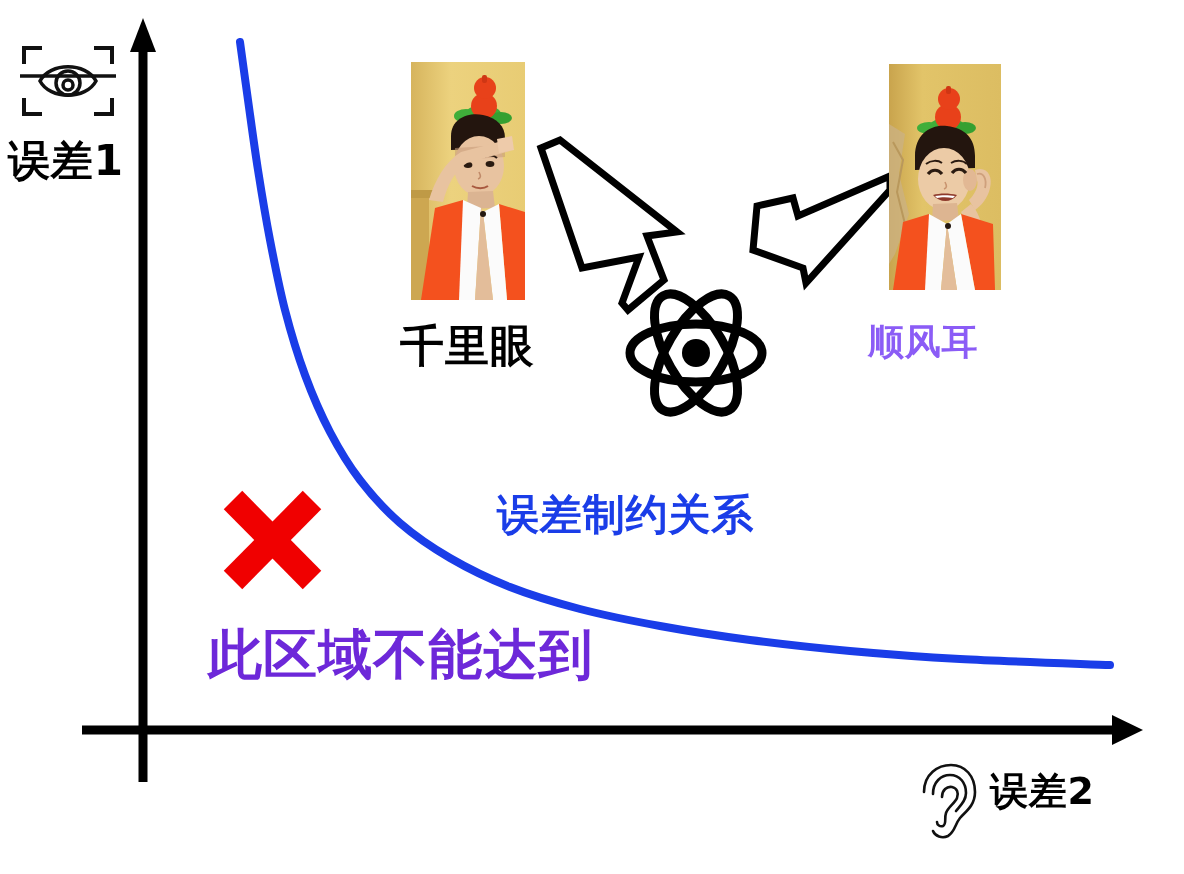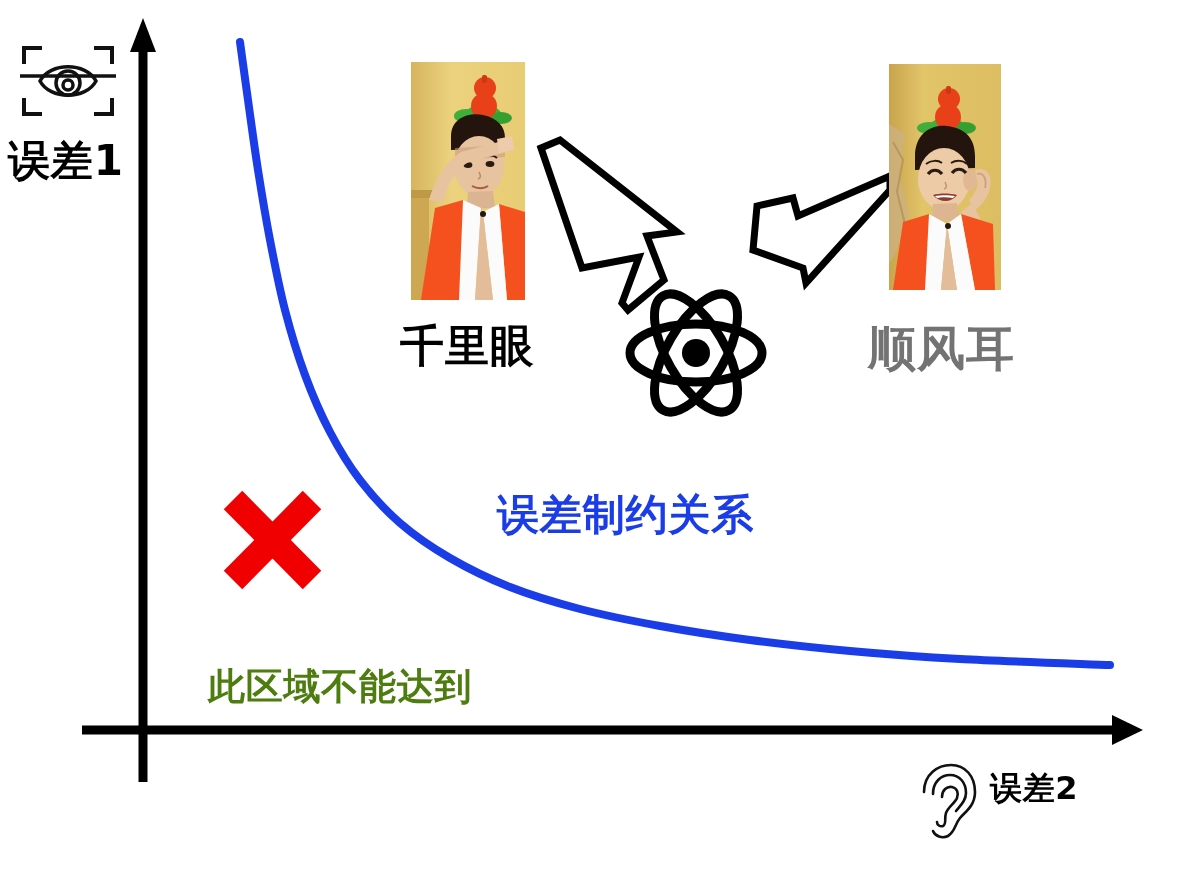--- a/index.html
+++ b/index.html
@@ -29,46 +29,45 @@
     letter-spacing: 0.02em;
     line-height: 1;
   }
   #label-y {
     left: 8px; top: 140px;
     font-size: 42px;
     color: #000000;
   }
   #label-x {
     left: 990px; top: 772px;
-    font-size: 32px;
+    font-size: 38px;
     color: #000000;
   }
   #label-clairvoyant {
     left: 400px; top: 324px;
     font-size: 44px;
     color: #000000;
     text-align: center;
   }
   #label-clairaudient {
     left: 868px; top: 324px;
-    font-size: 48px;
-    color: #737373;
+    font-size: 36px;
+    color: #8b5cf6;
   }
   #label-tradeoff {
     left: 497px; top: 494px;
     font-size: 42px;
     font-weight: 700;
     color: #1a3de8;
   }
   #label-forbidden {
     left: 208px; top: 628px;
-    font-size: 37px;
+    font-size: 54px;
     font-weight: 700;
-    color: #4d7c0f;
-    margin-top: 40px;
+    color: #6d28d9;
   }
 
   
   #eye-icon { left: 18px; top: 42px; width: 100px; height: 78px; }
 
   
   #ear-icon { left: 918px; top: 762px; width: 62px; height: 80px; }
 
   
   #atom-icon { left: 622px; top: 278px; width: 148px; height: 150px; }

